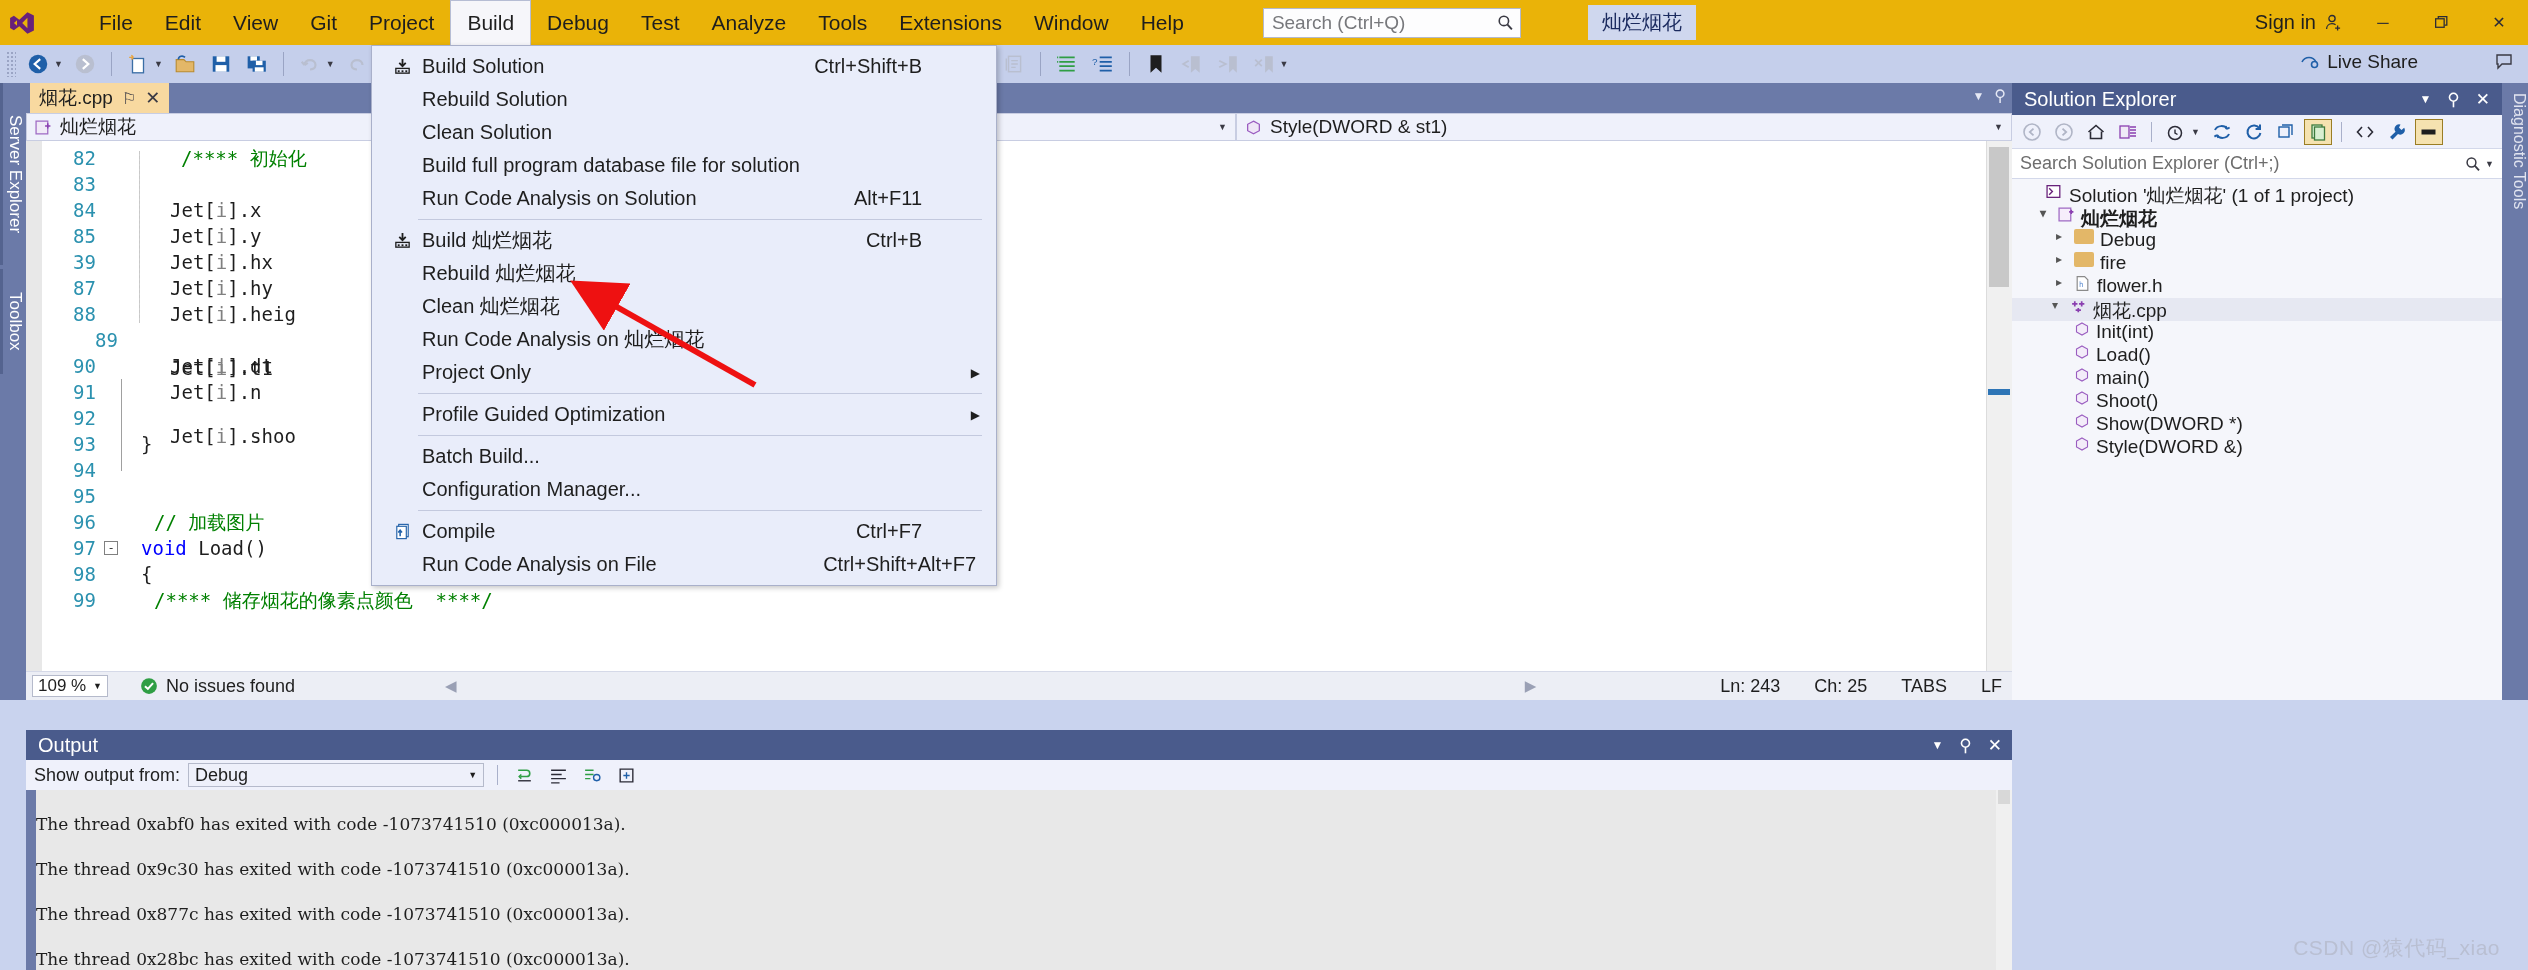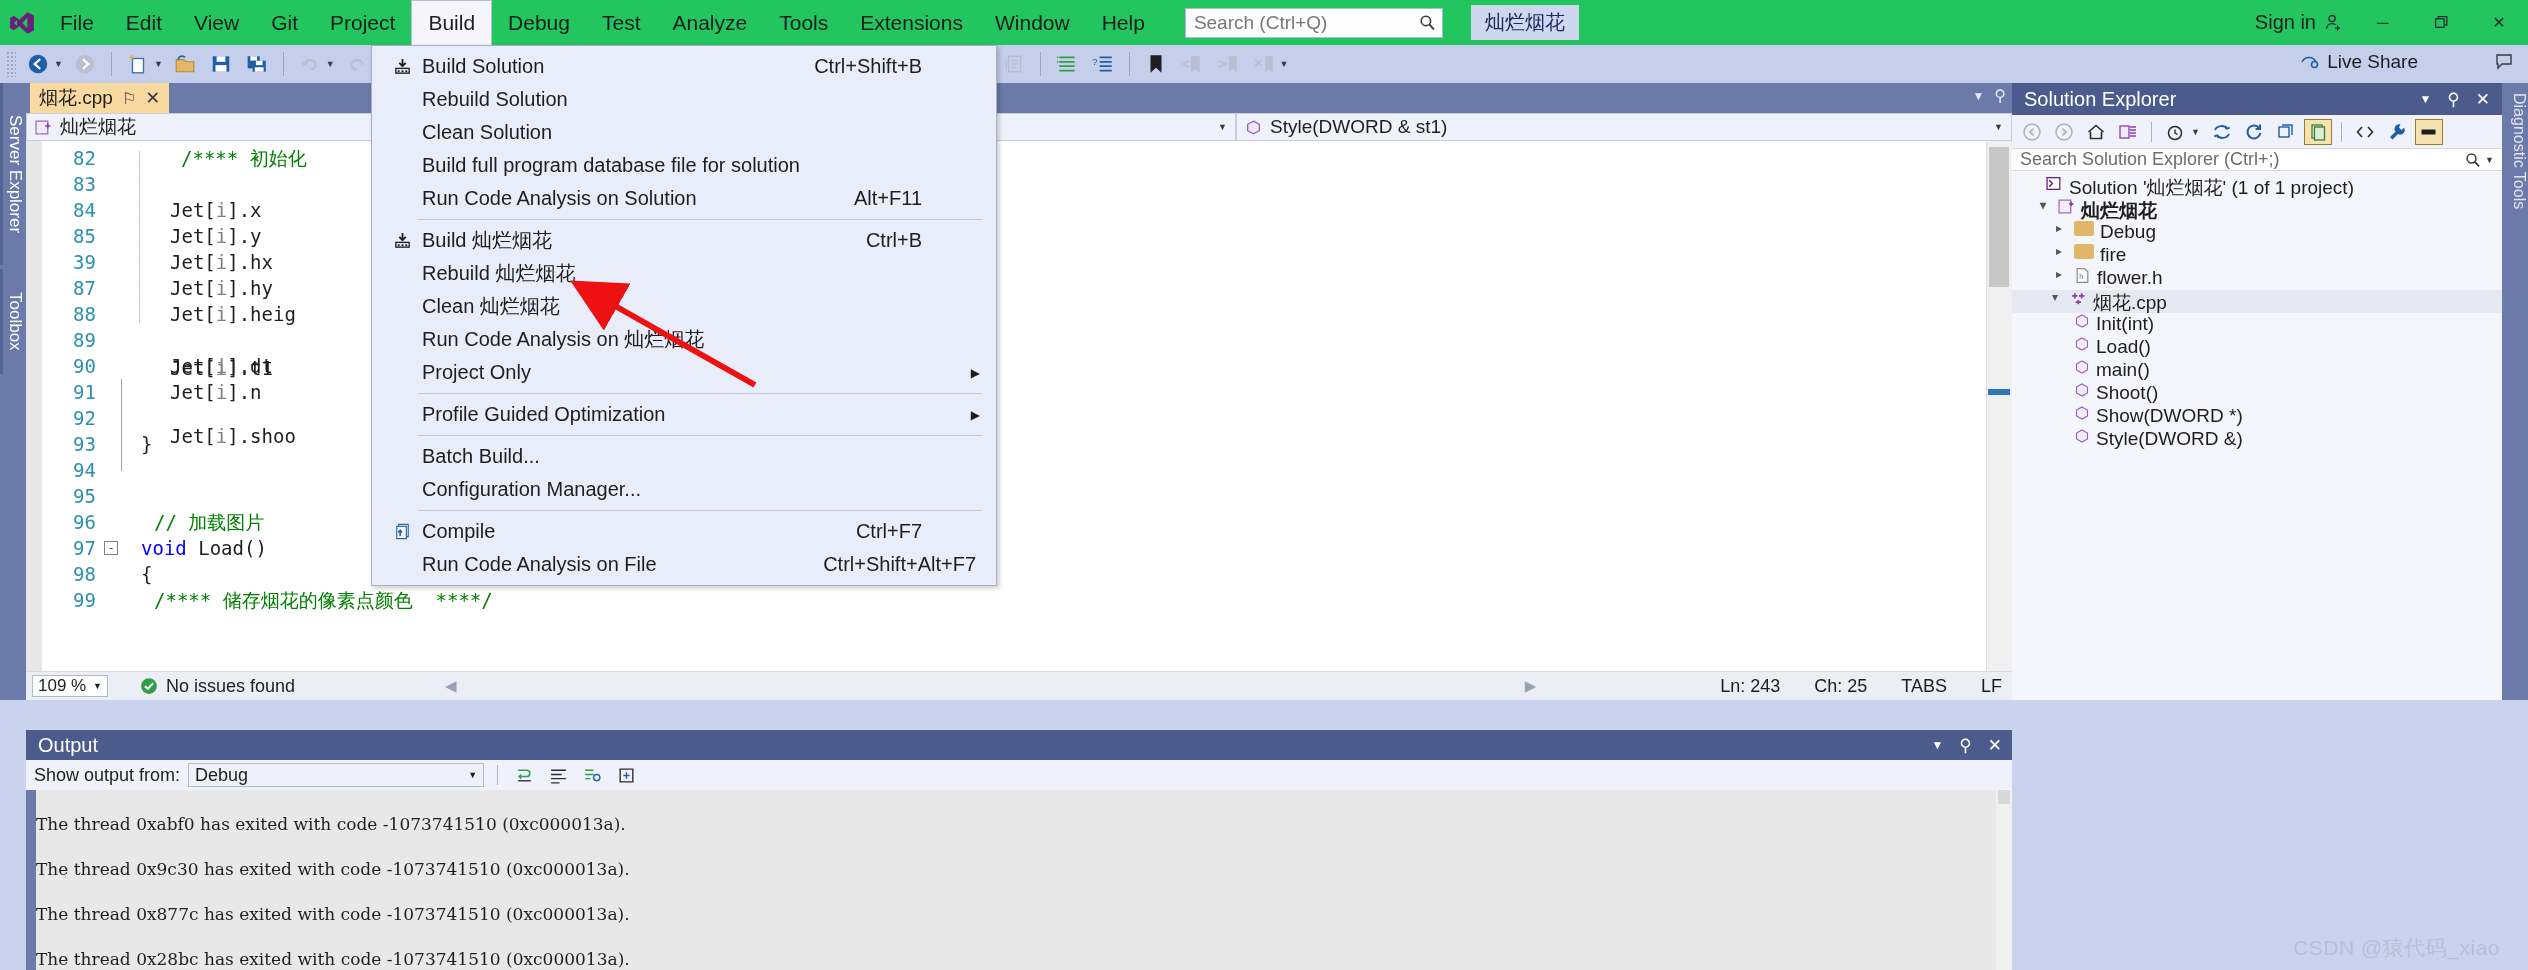--- a/index.html
+++ b/index.html
@@ -7,22 +7,22 @@
     width:2528px; height:970px;
     background:#c9d3ee;
     font-family:"Liberation Sans", sans-serif;
     overflow:hidden;
   }
   #app { position:relative; width:2528px; height:970px; }
 
   
   .titlebar {
     position:absolute; left:0; top:0; width:2528px; height:45px;
-    background:#22c55e;
-    display:flex; align-items:center;
+    background:#eab308;
+    display:flex; align-items:center;gap:39px;
   }
   .vs-logo {
     width:44px; height:45px; display:flex; align-items:center; justify-content:center;
   }
   .menu-items { display:flex; align-items:stretch; height:45px; }
   .menu-item {
     padding:0 16px; height:45px; display:flex; align-items:center;
     font-size:21px; color:#1e1e1e; white-space:nowrap; cursor:default;
   }
   .menu-item.active {
@@ -142,21 +142,21 @@
   }
   .se-title .acts { display:flex; gap:16px; padding-right:12px; align-items:center; }
   .se-toolbar {
     height:34px; background:#eff1fb; display:flex; align-items:center; gap:4px; padding:0 6px;
     border-bottom:1px solid #d3d8ea;
   }
   .se-ti { width:28px; height:26px; display:flex; align-items:center; justify-content:center; }
   .se-ti.sel { background:#f5e2b0; border:1px solid #9a7d24; }
   .se-vsep { width:1px; height:20px; background:#a9b0ca; margin:0 5px; }
   .se-search {
-    height:22px; background:#fff; border-bottom:1px solid #d3d8ea;
+    height:30px; background:#fff; border-bottom:1px solid #d3d8ea;
     display:flex; align-items:center; justify-content:space-between; padding:0 8px;
     font-size:18px; color:#6d6d6d;
   }
   .se-tree { padding-top:4px; font-size:19px; color:#1e1e1e; }
   .trow { height:23px; display:flex; gap:6px; white-space:nowrap; }
   .trow.sel { background:#e6e8f2; }
   .tw { width:18px; text-align:center; font-size:12px; color:#555; }
   .folder { width:20px; height:15px; background:#e3b768; border-radius:2px; display:inline-block; }
 
   
@@ -509,21 +509,21 @@
 
         <div class="ln" style="top:108px;">39</div>
         <div class="cl" style="top:108px;left:128px;">Jet[<span class="id">i</span>].hx</div>
 
         <div class="ln" style="top:134px;">87</div>
         <div class="cl" style="top:134px;left:128px;">Jet[<span class="id">i</span>].hy</div>
 
         <div class="ln" style="top:160px;">88</div>
         <div class="cl" style="top:160px;left:128px;">Jet[<span class="id">i</span>].heig</div>
 
-        <div class="ln" style="top:186px;">89</div>
+        <div class="ln" style="top:186px;margin-left:22px;">89</div>
         <div class="cl" style="top:186px;left:128px;margin-top:28px;">Jet[<span class="id">i</span>].t1</div>
 
         <div class="ln" style="top:212px;">90</div>
         <div class="cl" style="top:212px;left:128px;">Jet[<span class="id">i</span>].dt</div>
 
         <div class="ln" style="top:238px;">91</div>
         <div class="cl" style="top:238px;left:128px;">Jet[<span class="id">i</span>].n</div>
 
         <div class="ln" style="top:264px;">92</div>
         <div class="cl" style="top:282px;left:128px;">Jet[<span class="id">i</span>].shoo</div>

